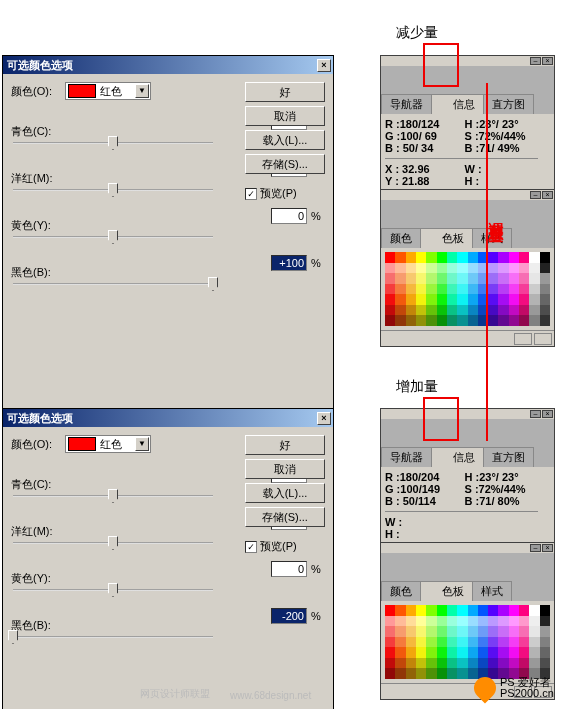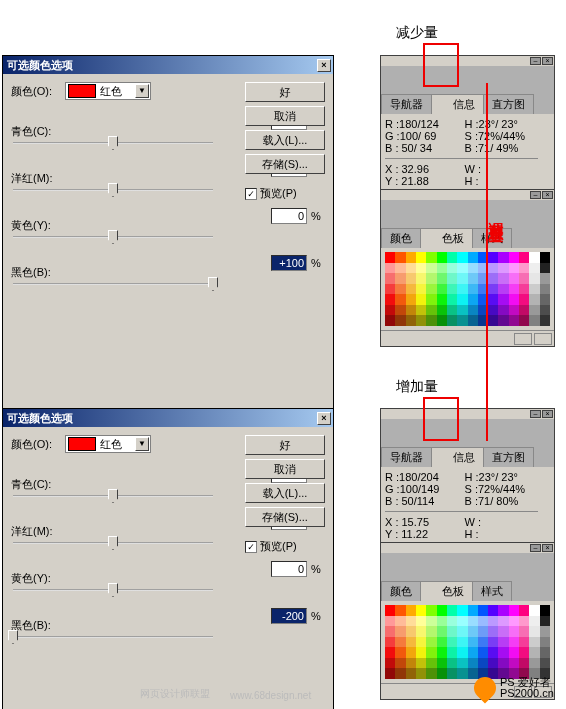--- a/index.html
+++ b/index.html
@@ -35,21 +35,21 @@
   .method { position: absolute; bottom: 10px; left: 8px; display: flex; align-items: center; gap: 8px; }
   .radio { width: 12px; height: 12px; border: 1px solid #808080; border-radius: 50%; background: #fff; display: inline-flex; align-items: center; justify-content: center; margin-right: 2px; }
   .radio.on::after { content: ""; width: 5px; height: 5px; border-radius: 50%; background: #000; }
 
   .palette { position: absolute; width: 175px; background: #d4d0c8; border: 1px solid #404040; }
   .pal-hdr { height: 10px; background: #d4d0c8; display: flex; justify-content: flex-end; gap: 1px; padding: 1px; }
   .pal-mini { width: 11px; height: 8px; background: #9a9a9a; border: 1px solid #404040; font-size: 7px; line-height: 6px; text-align: center; color: #000; }
   .tabs { display: flex; background: #b0b0b0; padding-top: 2px; }
   .tab { padding: 2px 8px; background: #b0b0b0; border: 1px solid #888; border-bottom: none; margin-right: -1px; position: relative; margin-top: 26px; }
   .tab.active { background: #d4d0c8; z-index: 1; padding-left: 21px; }
-  .info-body { padding: 4px 16px 8px 4px; background: #d4d0c8; font-family: monospace; font-size: 10px; }
+  .info-body { padding: 4px 16px 8px 4px; background: #d4d0c8; font-family: monospace; font-size: 10px; font-weight: bold; }
   .info-grid { display: grid; grid-template-columns: 1fr 1fr; gap: 0 6px; }
   .info-line { white-space: pre; }
   .info-sep { border-top: 1px solid #888; margin: 4px 0; }
   .sw-body { padding: 4px; }
   .sw-grid { margin: 0 auto; }
   .sw-row { display: flex; }
   .sw-cell { width: 10.5px; height: 10.5px; }
   .pal-ft { height: 16px; border-top: 1px solid #888; display: flex; justify-content: flex-end; gap: 2px; padding: 2px; }
   .pal-ft div { width: 18px; height: 12px; border: 1px solid #888; background: #d4d0c8; }
 
@@ -422,24 +422,20 @@
       </div>
       <div>
         <div class="info-line">H :23°/ 23°</div>
         <div class="info-line">S :72%/44%</div>
         <div class="info-line">B :71/ 80%</div>
       </div>
     </div>
     <div class="info-sep"></div>
     <div class="info-grid">
       <div>
-        <div class="info-line">X : 15.75</div>
-        <div class="info-line">Y : 11.22</div>
-      </div>
-      <div>
         <div class="info-line">W :</div>
         <div class="info-line">H :</div>
       </div>
     </div>
   </div>
 </div>
 
 <div class="palette" style="left:380px; top:542px;">
   <div class="pal-hdr">
       <div class="pal-mini">–</div>

